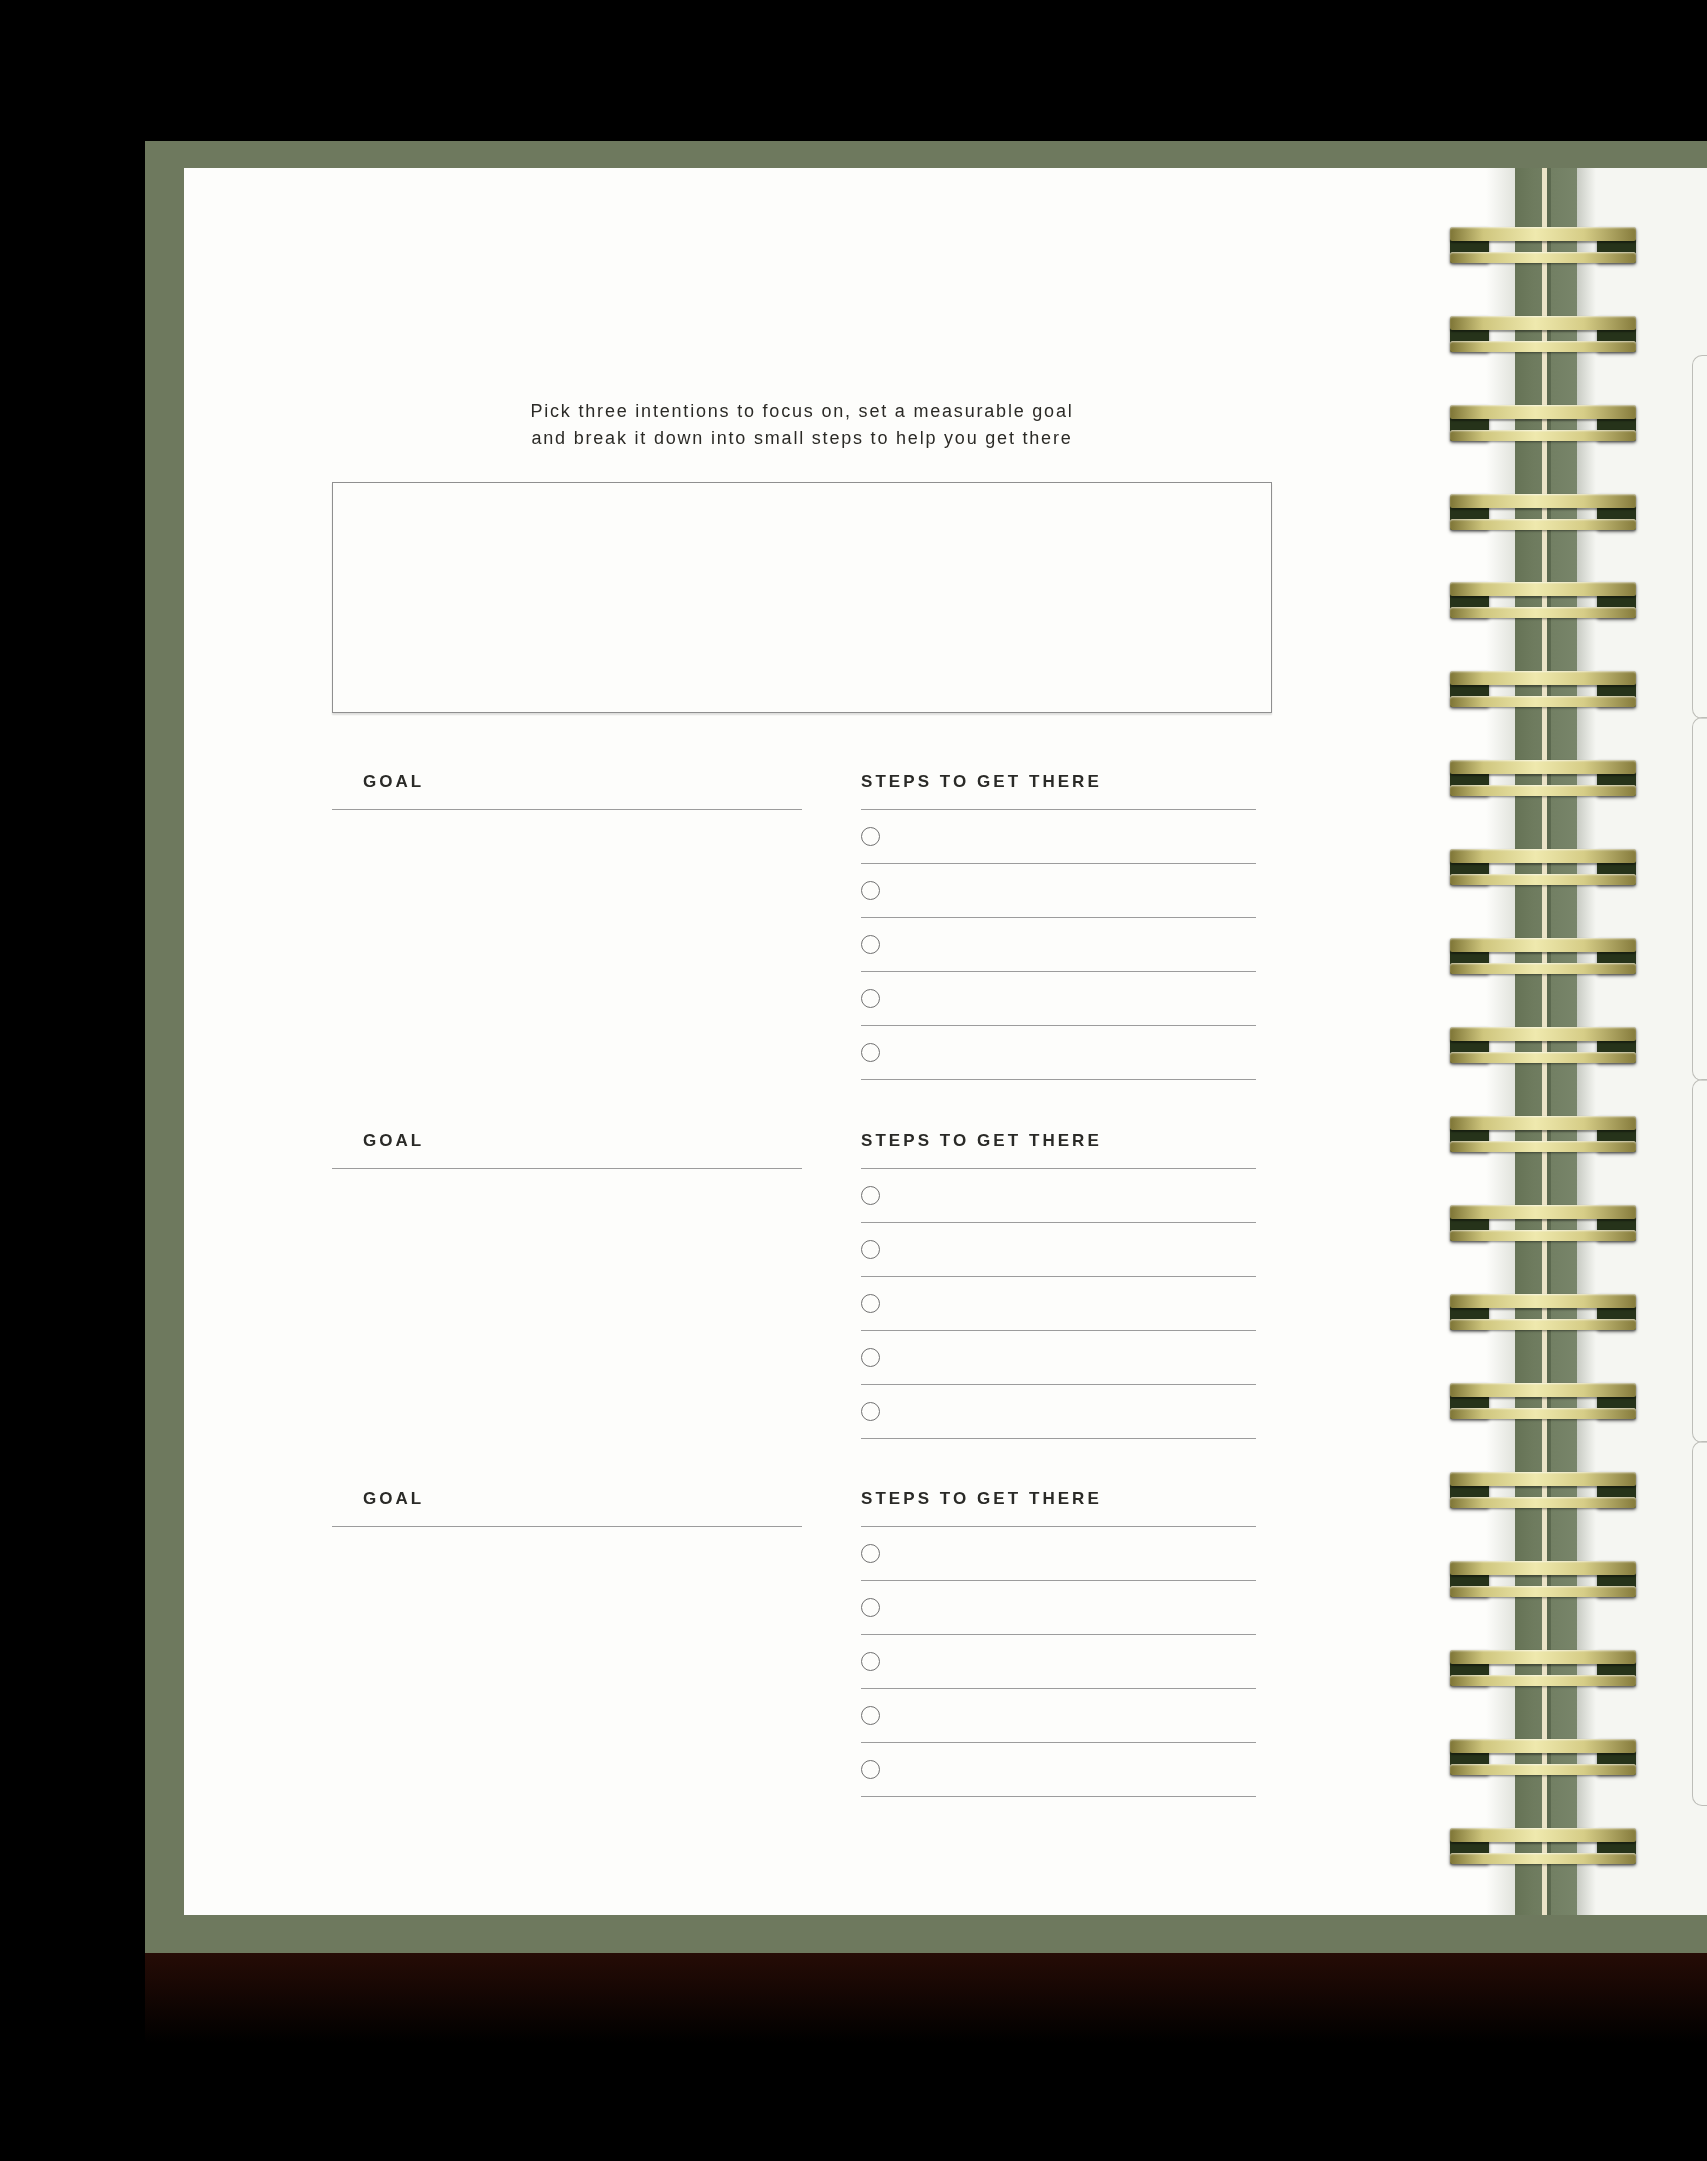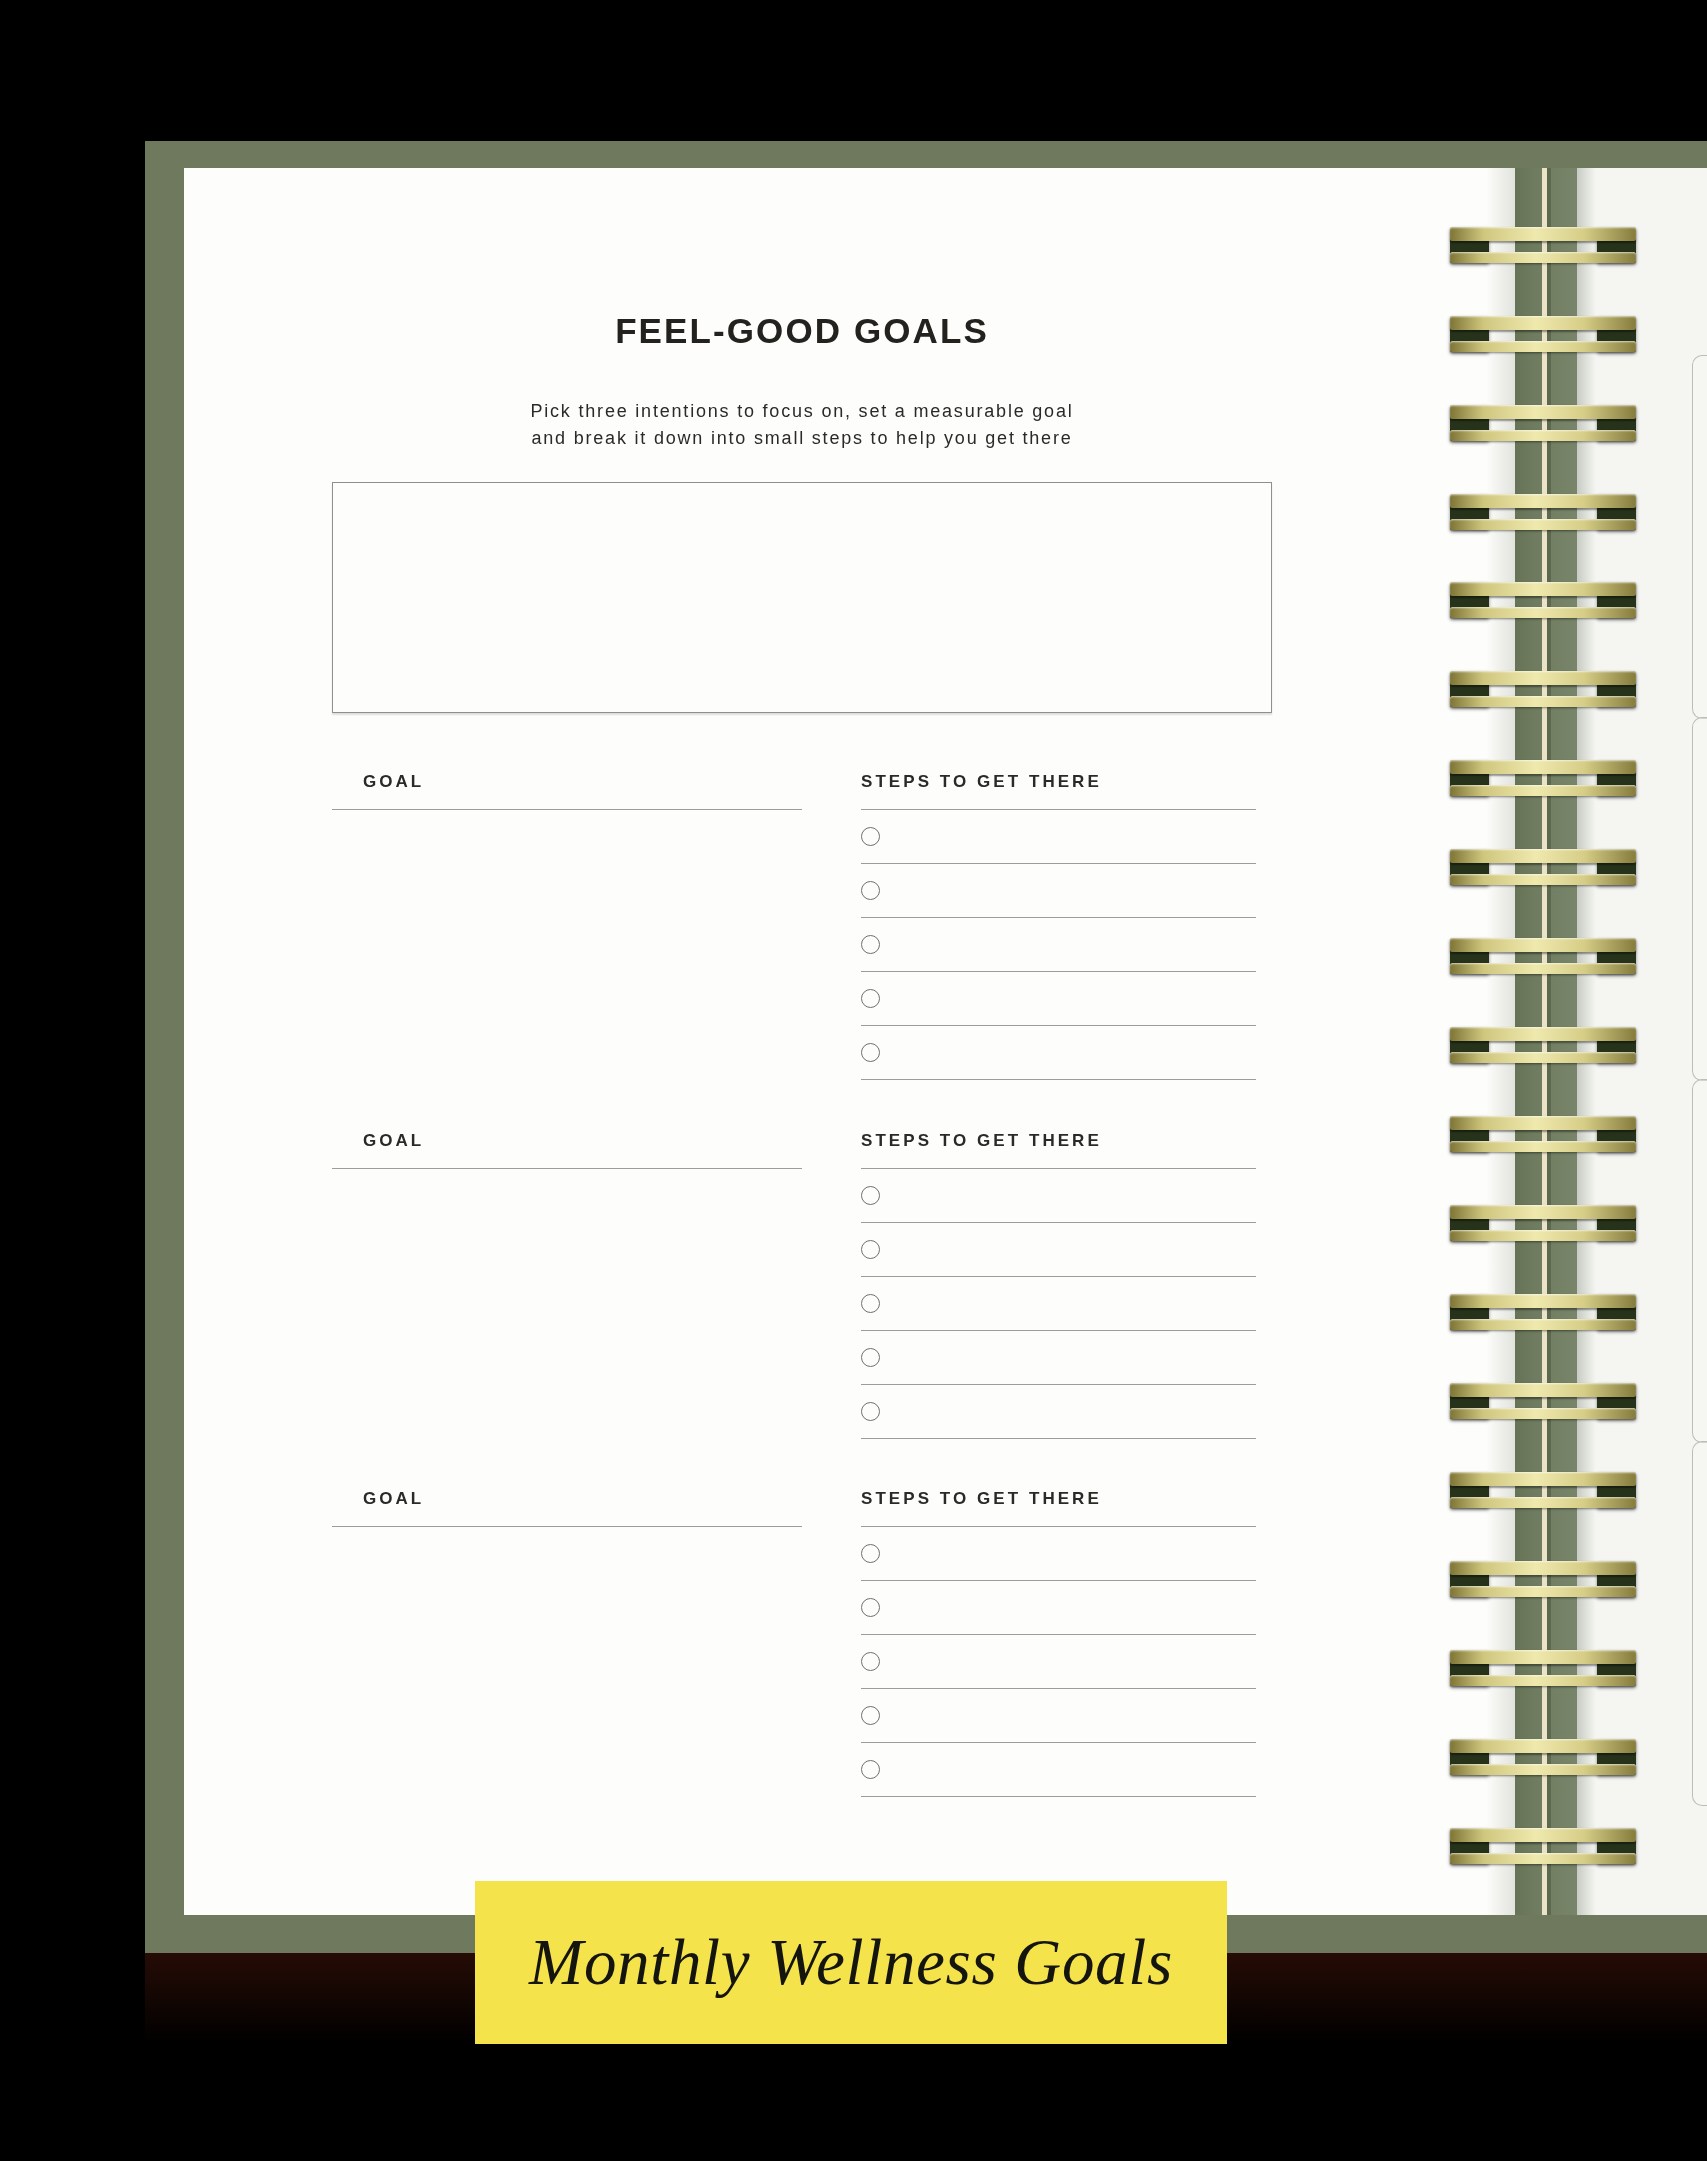--- a/index.html
+++ b/index.html
@@ -77,21 +77,20 @@
   <div class="tab" style="left:1692px;top:1079px;height:362px;"></div>
   <div class="tab" style="left:1692px;top:1441px;height:363px;"></div>
 
   <div class="spine">
     <div class="spine-cream"></div>
     <div class="spine-dark"></div>
   </div>
 
   <div class="page-left"></div>
 
-  <div class="page-title">FEEL-GOOD GOALS</div>
   <div class="page-subtitle">
     <span>Pick three intentions to focus on, set a measurable goal</span><br>
     <span>and break it down into small steps to help you get there</span>
   </div>
   <div class="notes-box"></div>
 
   <div class="section sec-0">
     <div class="col-label goal-label">GOAL</div>
     <div class="goal-line"></div>
     <div class="steps-col">
@@ -258,18 +257,15 @@
         <div class="gbar bar-bot"></div>
       </div>
       <div class="coil" style="top: 1828px;">
         <div class="cap cap-l"></div>
         <div class="cap cap-r"></div>
         <div class="gbar bar-top"></div>
         <div class="gbar bar-bot"></div>
       </div>
     </div>
 
-  <div class="banner">
-    <div class="banner-text">Monthly Wellness Goals</div>
-  </div>
 
 </div>
 
 
 </body></html>

